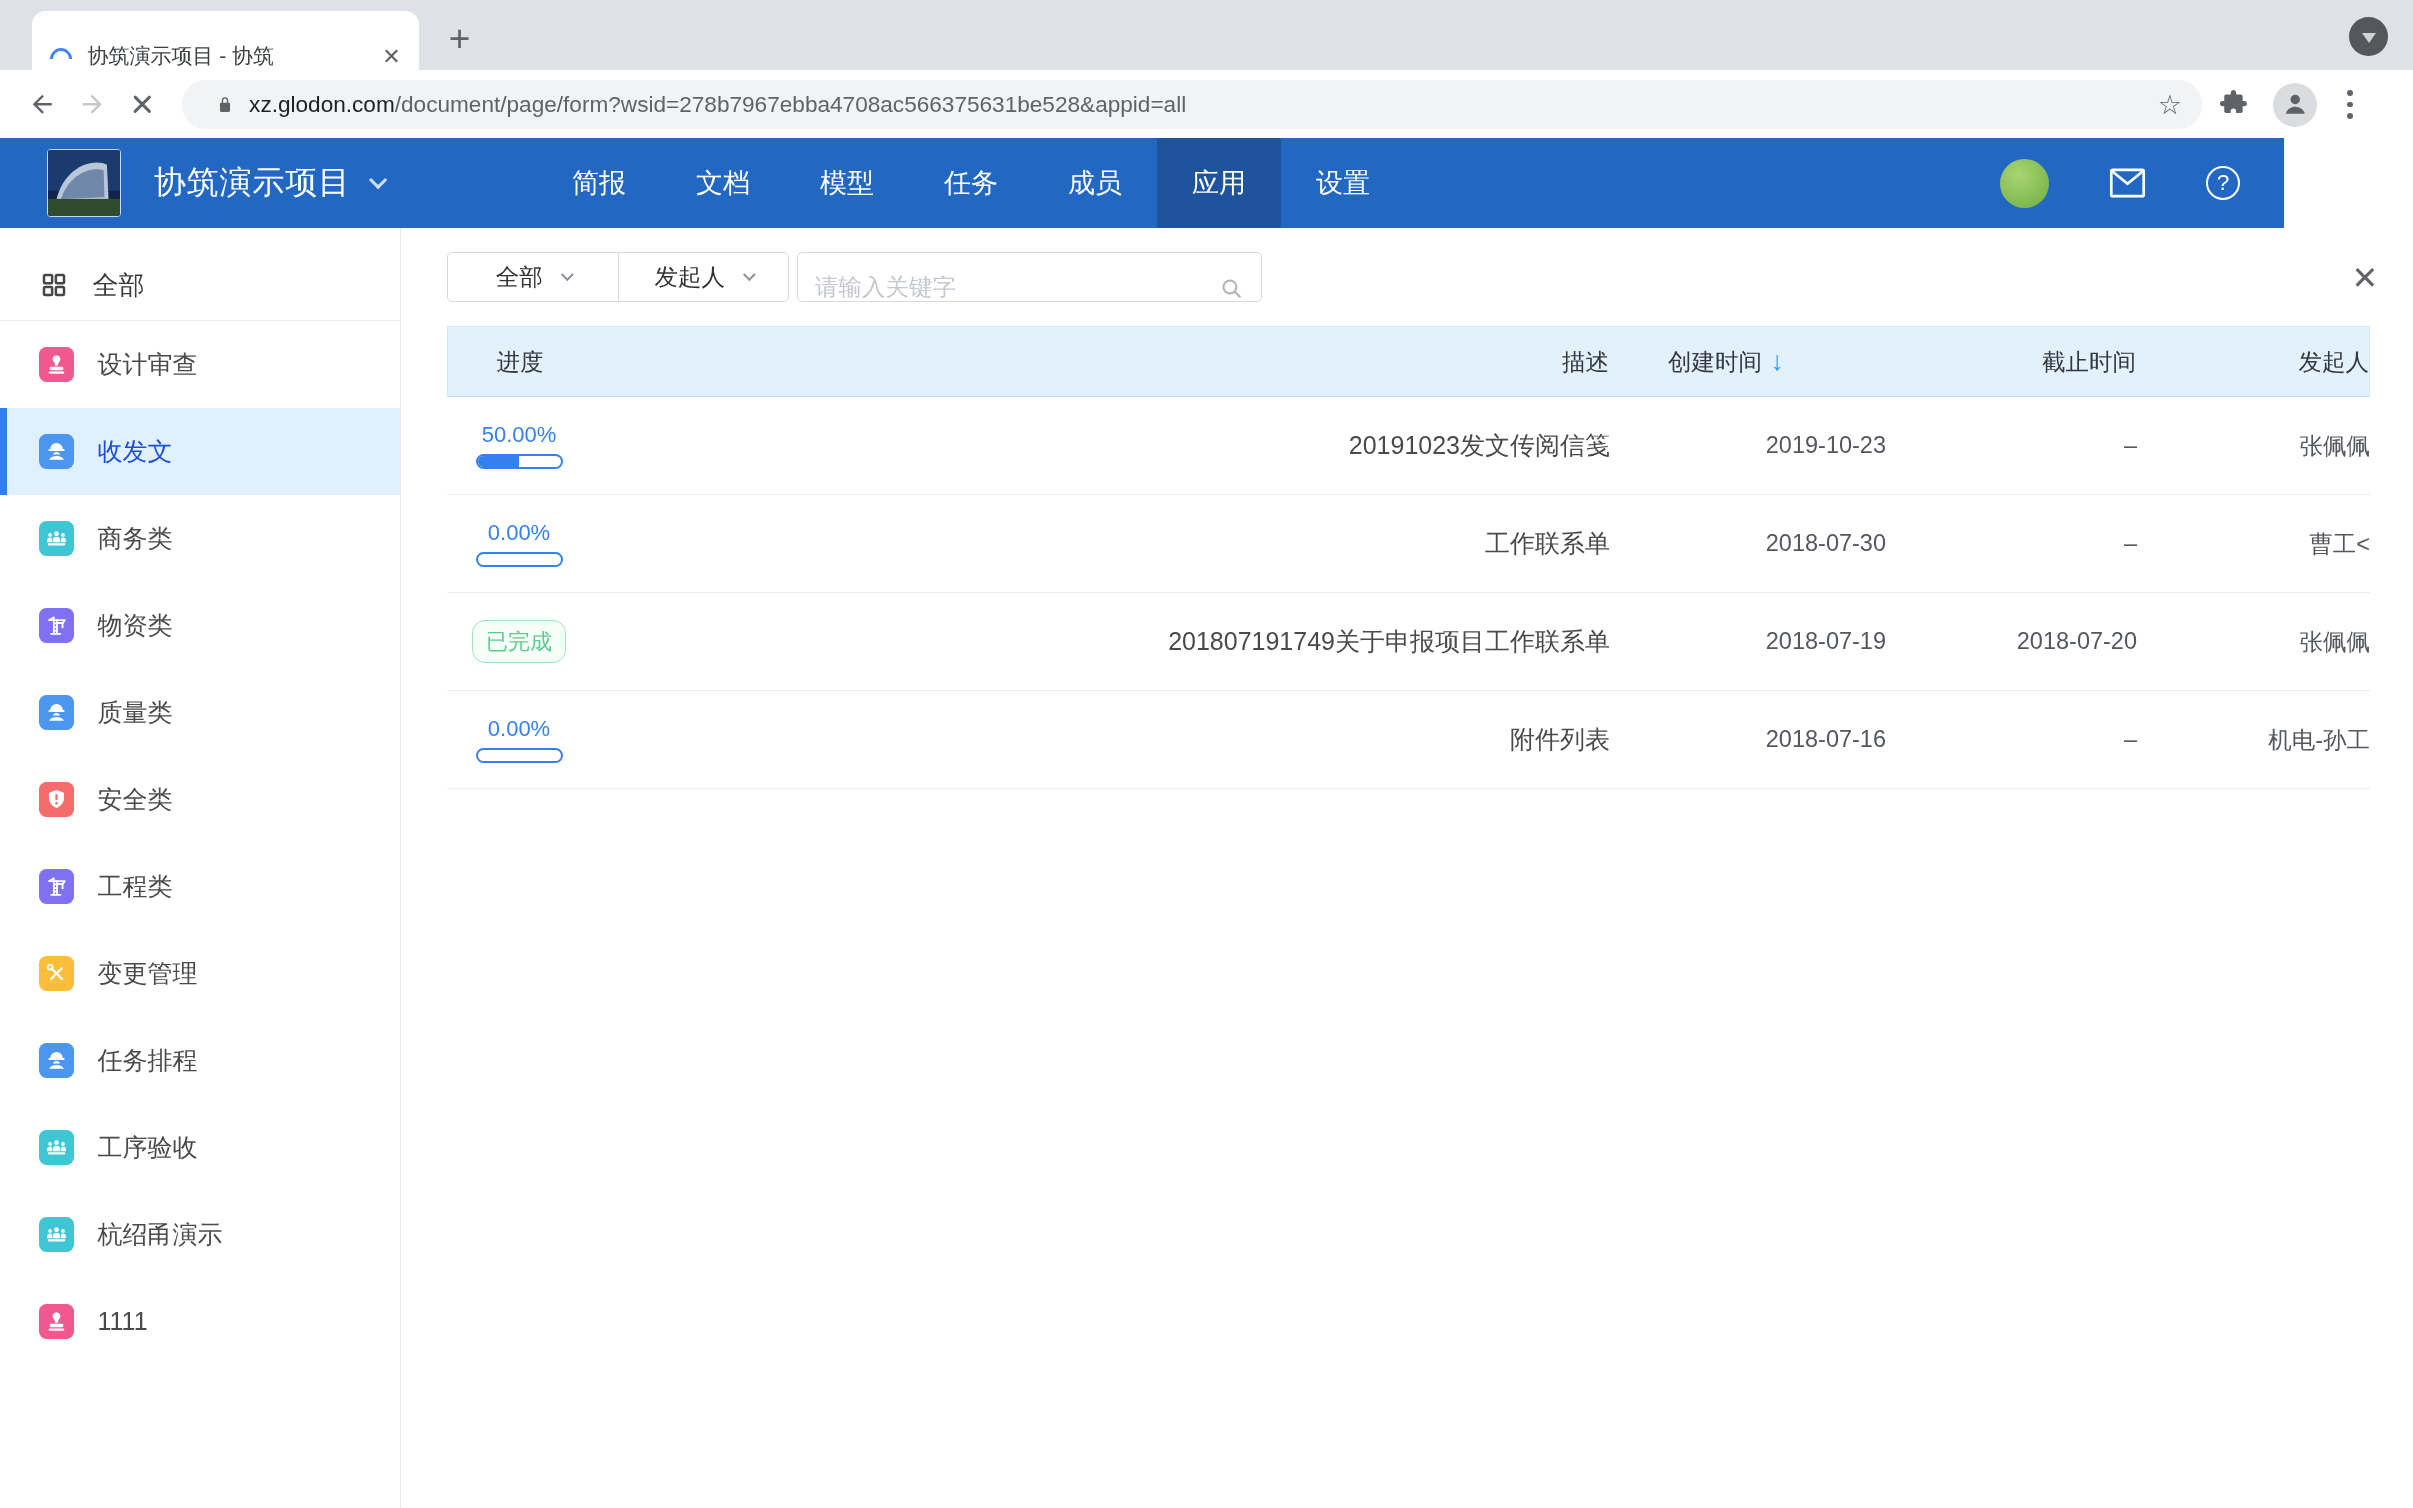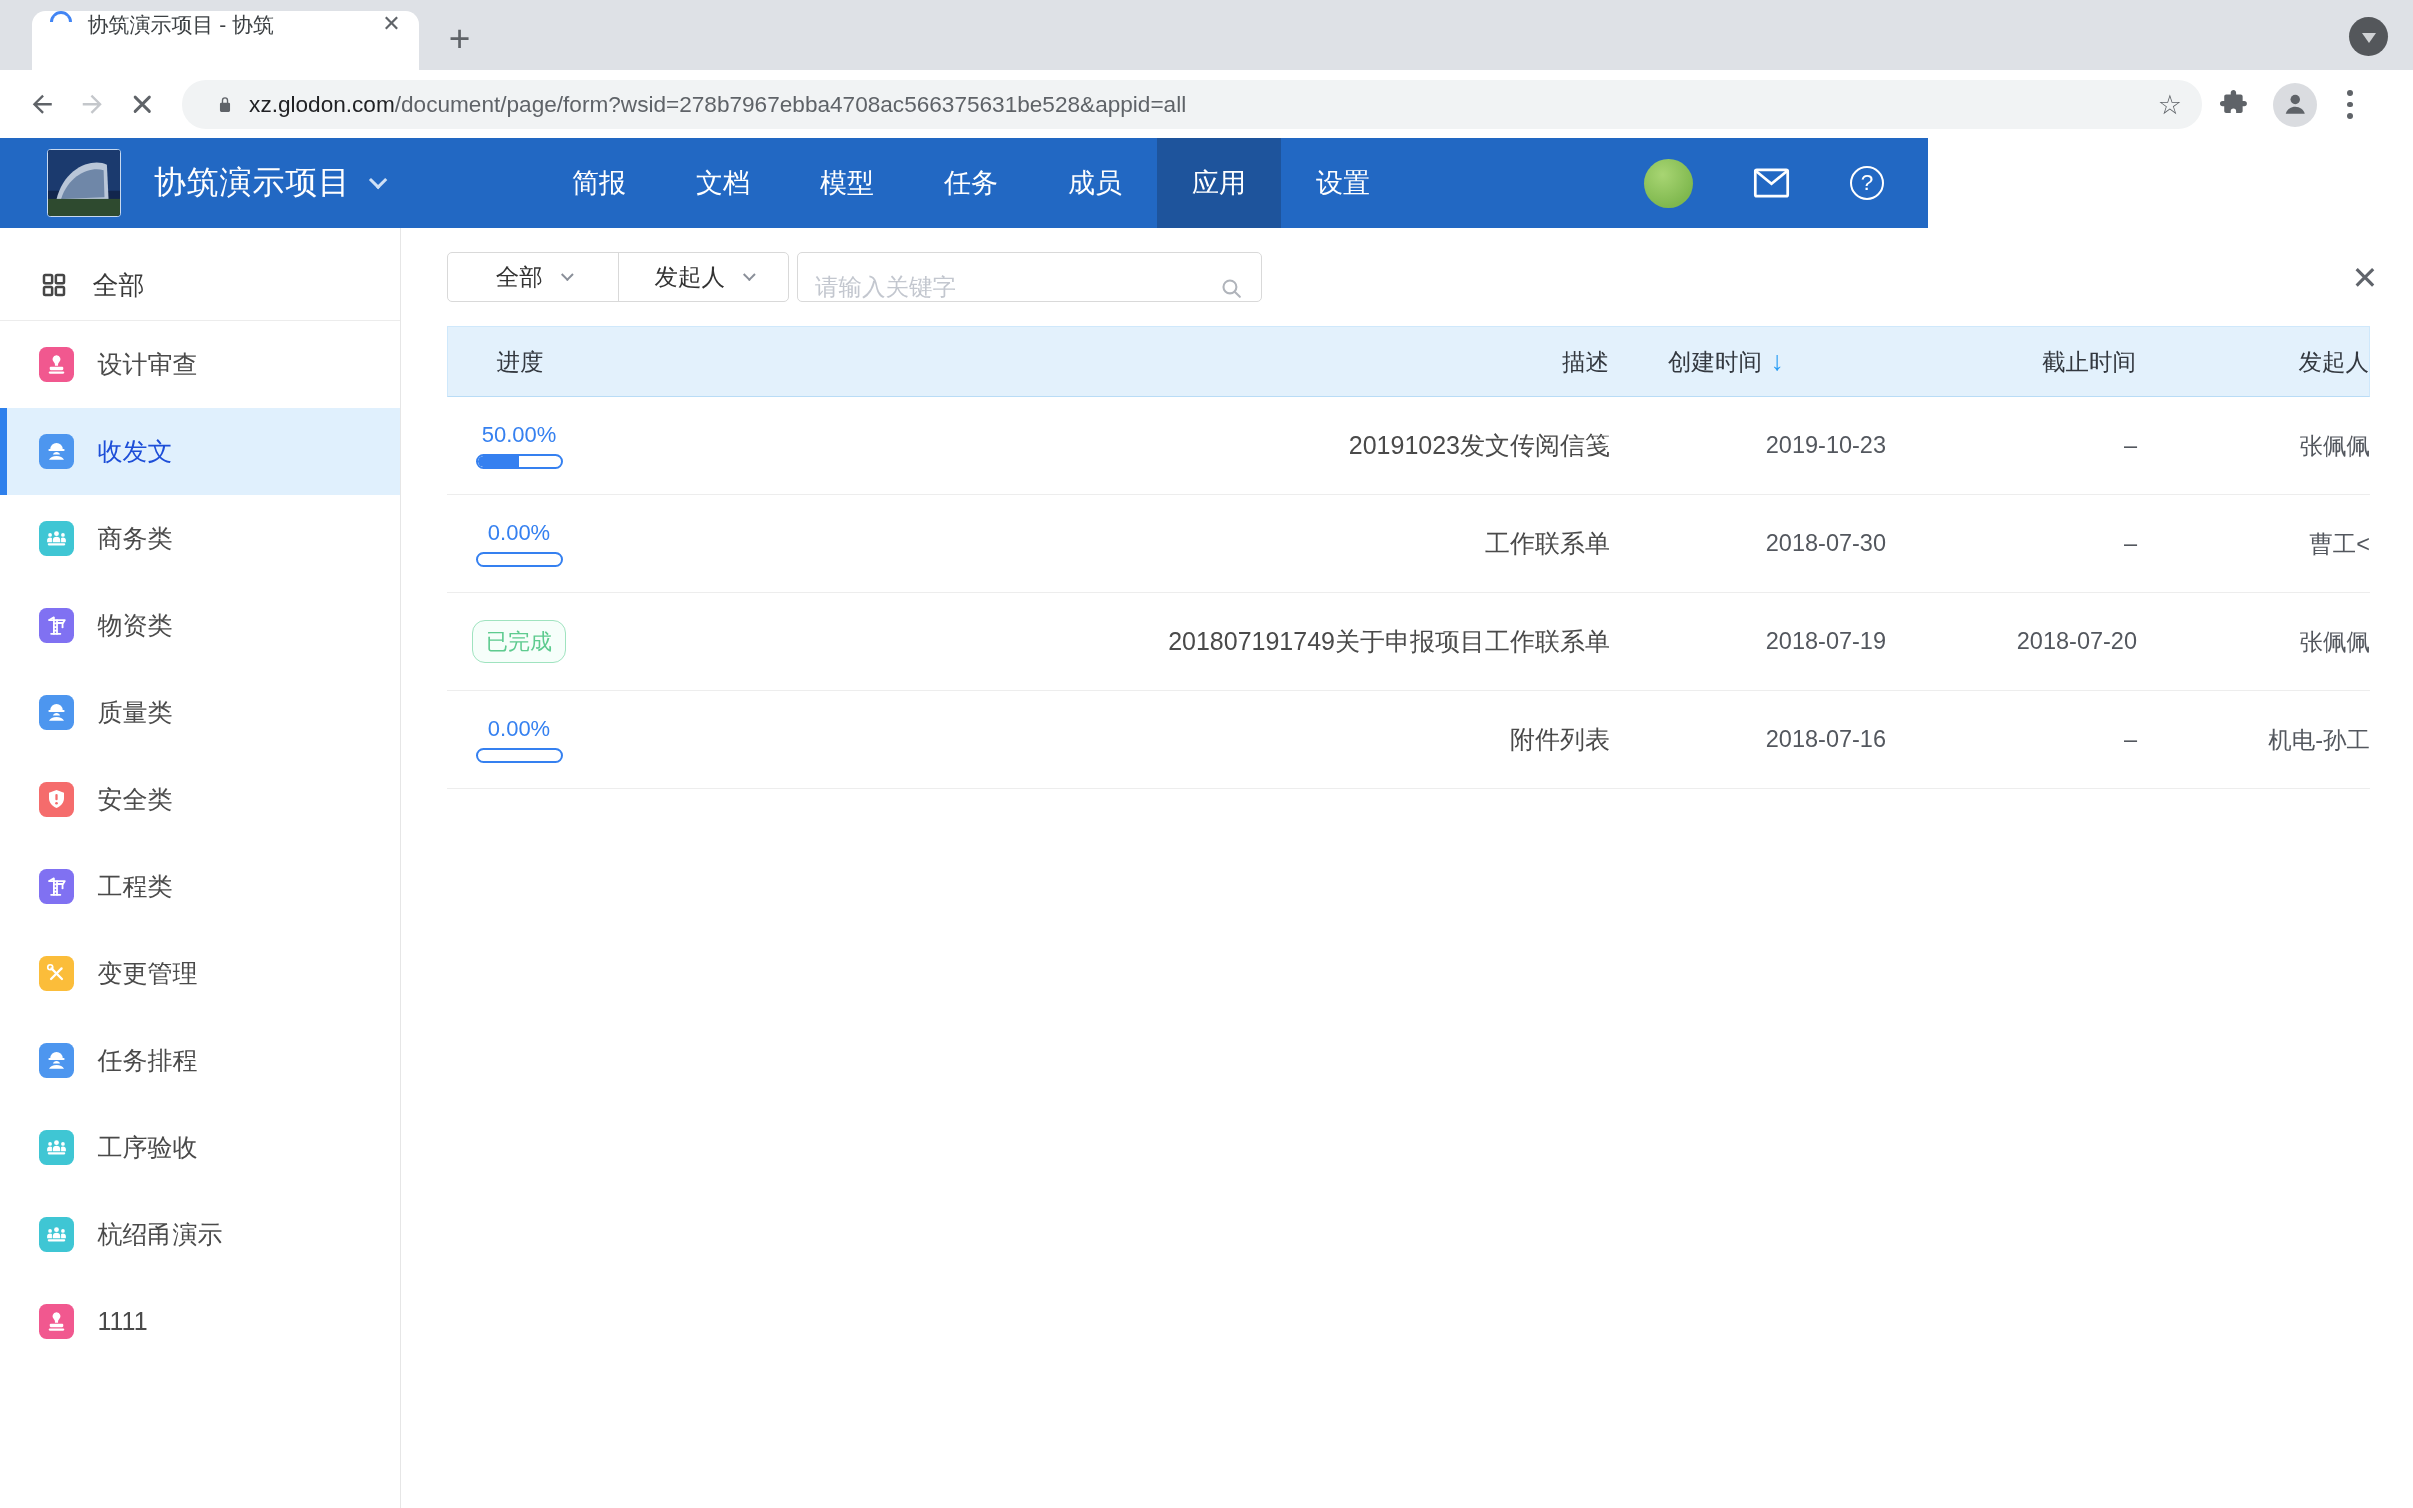--- a/index.html
+++ b/index.html
@@ -2,21 +2,21 @@
 <html style="font-size:13.4px"><head>
 <meta charset="utf-8">
 <style>
   * { margin:0; padding:0; box-sizing:border-box; }
   html,body { width:2413px; height:1508px; overflow:hidden;
     font-family:"Liberation Sans","DejaVu Sans",sans-serif; background:#fff; }
 
   
   .tabstrip { position:absolute; left:0; top:0; width:2413px; height:70px; background:#dee1e6; }
   .tab { position:absolute; left:32px; top:11px; width:387px; height:59px; background:#fff;
-    border-radius:13.4px 13.4px 0 0; display:flex; align-items:flex-start; padding:0 18.4px; }
+    border-radius:13.4px 13.4px 0 0; display:flex; align-items:flex-end; padding:0 18.4px; }
   .spinner { width:22px; height:22px; border:3.4px solid transparent; border-top-color:#4285f4;
     border-right-color:#4285f4; border-radius:50%; transform:rotate(-45deg); flex:0 0 auto; }
   .tab-title { margin-left:15px; font-size:21px; color:#3c4043; white-space:nowrap; overflow:hidden; flex:1; }
   .tab-close { font-size:22px; color:#5f6368; margin-left:10px; }
   .newtab-btn { position:absolute; left:436px; top:15px; width:47px; height:47px; display:flex;
     align-items:center; justify-content:center; font-size:37px; color:#5f6368; font-weight:300; }
   .profile-chip { position:absolute; right:25px; top:17px; width:39px; height:39px; border-radius:50%;
     background:#54575b; display:flex; align-items:center; justify-content:center; }
   .profile-chip .tri { width:0; height:0; border-left:7.5px solid transparent; border-right:7.5px solid transparent;
     border-top:10px solid #d0d2d5; margin-top:2.5px; }
@@ -31,21 +31,21 @@
   .url { font-size:22.6px; color:#202124; white-space:nowrap; overflow:hidden; flex:1; }
   .url .path { color:#5f6368; }
   .star { font-size:27px; color:#5f6368; margin-left:10px; }
   .tb-right { display:flex; align-items:center; margin-left:15px; gap:22px; }
   .avatar-btn { width:44px; height:44px; border-radius:50%; background:#dadce0; display:flex;
     align-items:center; justify-content:center; }
   .dots { display:flex; flex-direction:column; gap:5.9px; padding:0 8.4px; }
   .dots i { width:5.9px; height:5.9px; border-radius:50%; background:#5f6368; }
 
   
-  .app-header { position:absolute; left:0; top:138px; width:1928px; height:90px; background:#2268c3; }
+  .app-header { position:absolute; left:0; top:138px; width:2284px; height:90px; background:#2268c3; }
   .proj-thumb { position:absolute; left:47px; top:11px; width:74px; height:68px; border-radius:3.4px;
     border:1.7px solid rgba(255,255,255,.75); overflow:hidden; }
   .proj-title { position:absolute; left:154px; top:0; height:90px; display:flex; align-items:center;
     color:#fff; font-size:32px; font-weight:500; letter-spacing:0.8px; }
   .proj-title .chev { width:13.4px; height:13.4px; border-right:3.4px solid #cfe0f5; border-bottom:3.4px solid #cfe0f5;
     transform:rotate(45deg) translateY(-3.4px); margin-left:18.4px; }
   .app-nav { position:absolute; left:537px; top:0; height:90px; display:flex;align-items:flex-end; }
   .app-nav .nav-item { width:124px; height:90px; display:flex; align-items:center; justify-content:center;
     color:#fff; font-size:27px; }
   .app-nav .nav-item.active { background:#1e549c; }

